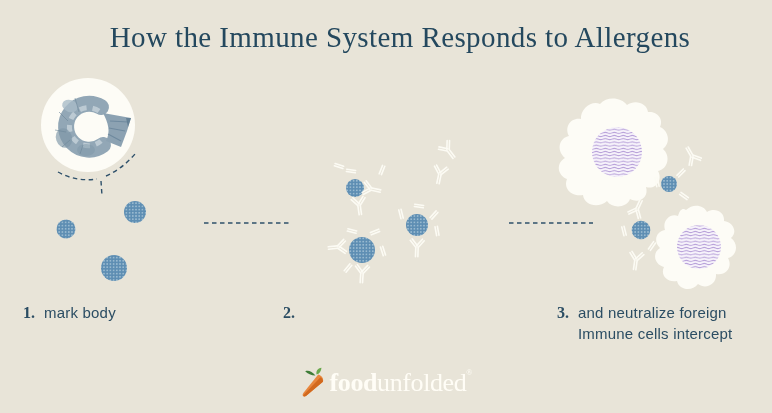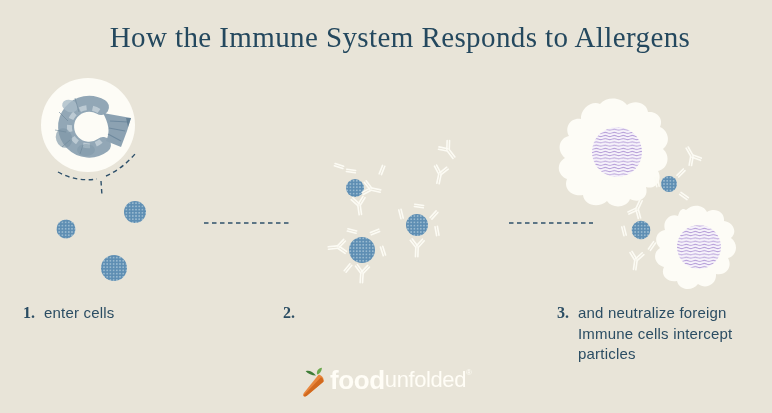--- a/index.html
+++ b/index.html
@@ -45,26 +45,27 @@
     letter-spacing:0.2px;
   }
   #step-1{left:23px;top:303px;}
   #step-2{left:283px;top:303px;}
   #step-3{left:557px;top:303px;}
   #brand-logo{
     position:absolute;
     left:50%;top:367px;
     transform:translateX(-50%);
     display:flex;
-    align-items:flex-start;
+    align-items:center;
     color:#fffdf6;
+    font-family:Liberation Serif, serif;
   }
   #brand-logo svg{display:block;margin-right:2px;margin-bottom:1px;}
   .brand-bold{font-weight:700;font-size:26px;line-height:26px;letter-spacing:-0.4px;}
-  .brand-light{font-weight:400;font-size:22px;line-height:26px;letter-spacing:-0.4px;}
+  .brand-light{font-weight:400;font-size:26px;line-height:26px;letter-spacing:-0.4px;}
   .reg{font-size:8px;line-height:8px;align-self:flex-start;margin-top:2px;}
 </style>
 </head>
 <body>
 
 <div id="stage">
 
   <div id="page-title">How the Immune System Responds to Allergens</div>
 
   <svg class="illustration-svg" viewBox="0 0 772 413">
@@ -176,36 +177,35 @@
         <use href="#dline" transform="translate(657,182) rotate(78)"></use>
         <use href="#dline" transform="translate(624,231) rotate(76)"></use>
         <use href="#dline" transform="translate(652,246) rotate(-55)"></use>
       </g>
     </g>
   </svg>
 
   <div class="step" id="step-1">
     <span class="num">1.</span>
     <div class="lines">
-      <span>enter cells</span>
+      <span>mark body</span>
     </div>
   </div>
 
   <div class="step" id="step-2">
     <span class="num">2.</span>
     <div class="lines">
     </div>
   </div>
 
   <div class="step" id="step-3">
     <span class="num">3.</span>
     <div class="lines">
       <span>and neutralize foreign</span>
       <span>Immune cells intercept</span>
-      <span>particles</span>
     </div>
   </div>
 
   <div id="brand-logo">
     <svg width="28" height="31" viewBox="0 0 30 32">
       <path d="M17,8.5 C13.5,4.5 9.5,2.5 6,4 C8.5,6.7 13,8.6 17,8.5 Z" fill="#3e7c37"></path>
       <path d="M18.2,7.5 C17.3,3.5 19.3,0.8 23.5,0.2 C23,4 21.3,6.6 18.2,7.5 Z" fill="#6aa84d"></path>
       <path d="M20,7.5 C24,8.5 26,12.5 25,15.3 L7.2,30.3 C4.2,32.3 2,30.3 4,27.3 Z" fill="#e8873e"></path>
       <path d="M25,15.3 L7.2,30.3 C5.6,31.4 4.2,31 3.9,29.6 L22.4,10.4 C24.3,11.8 25.4,13.6 25,15.3 Z" fill="#d2691e"></path>
     </svg>

